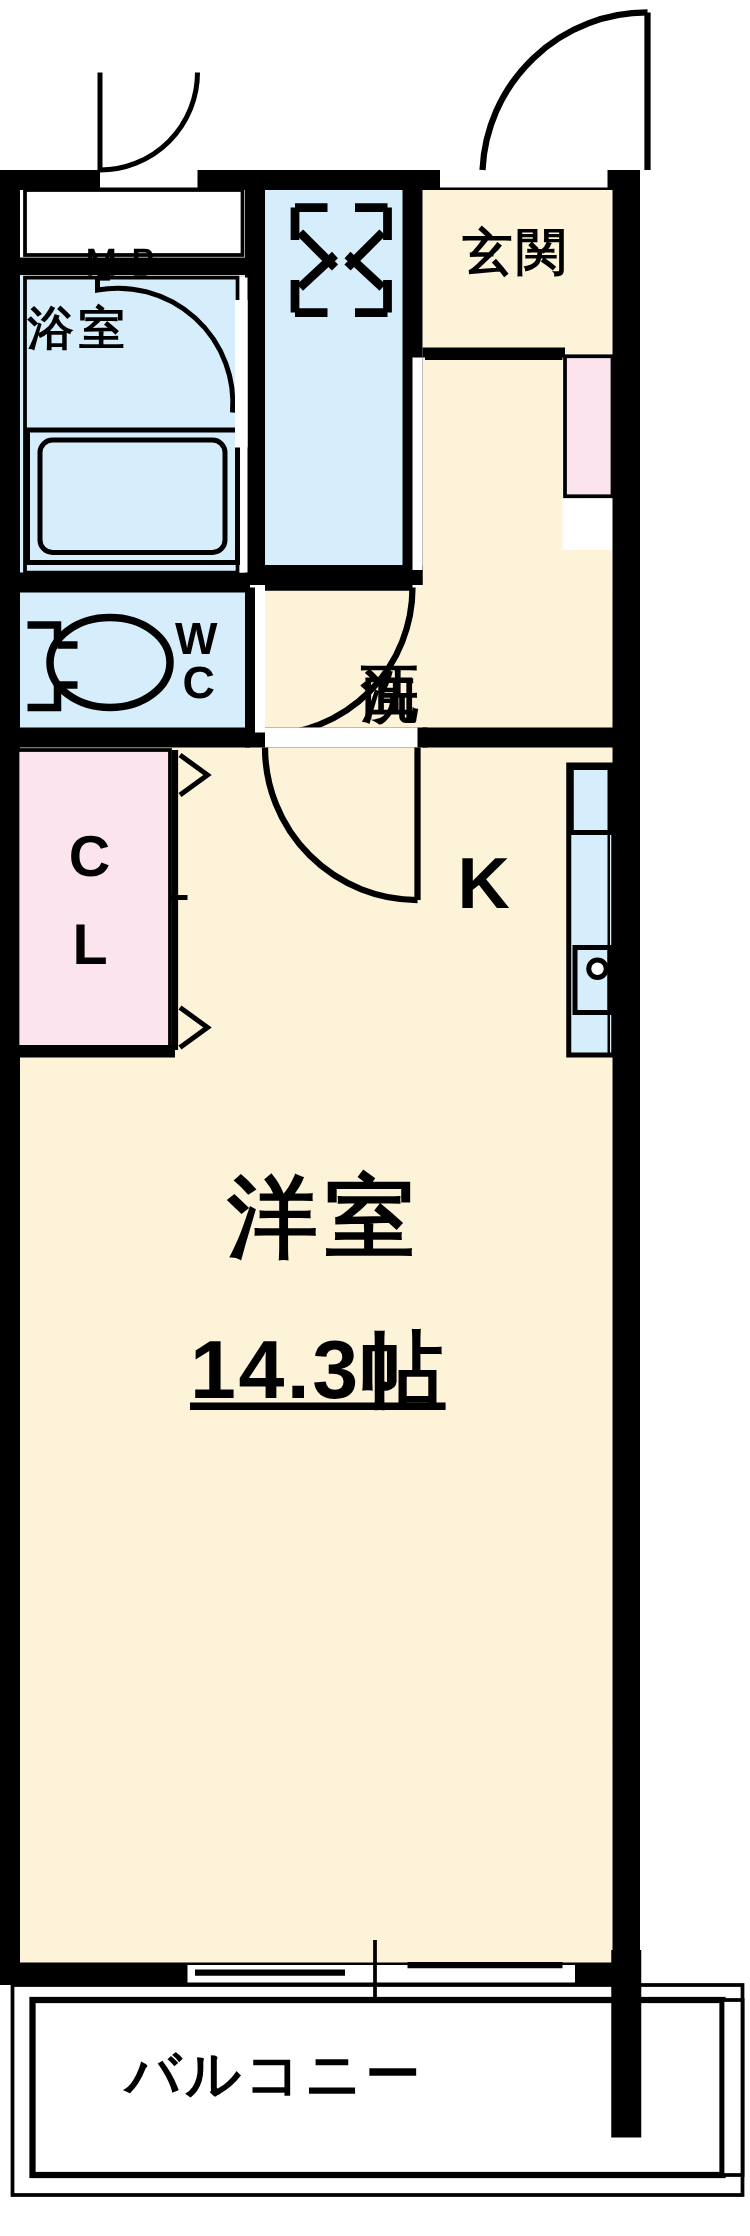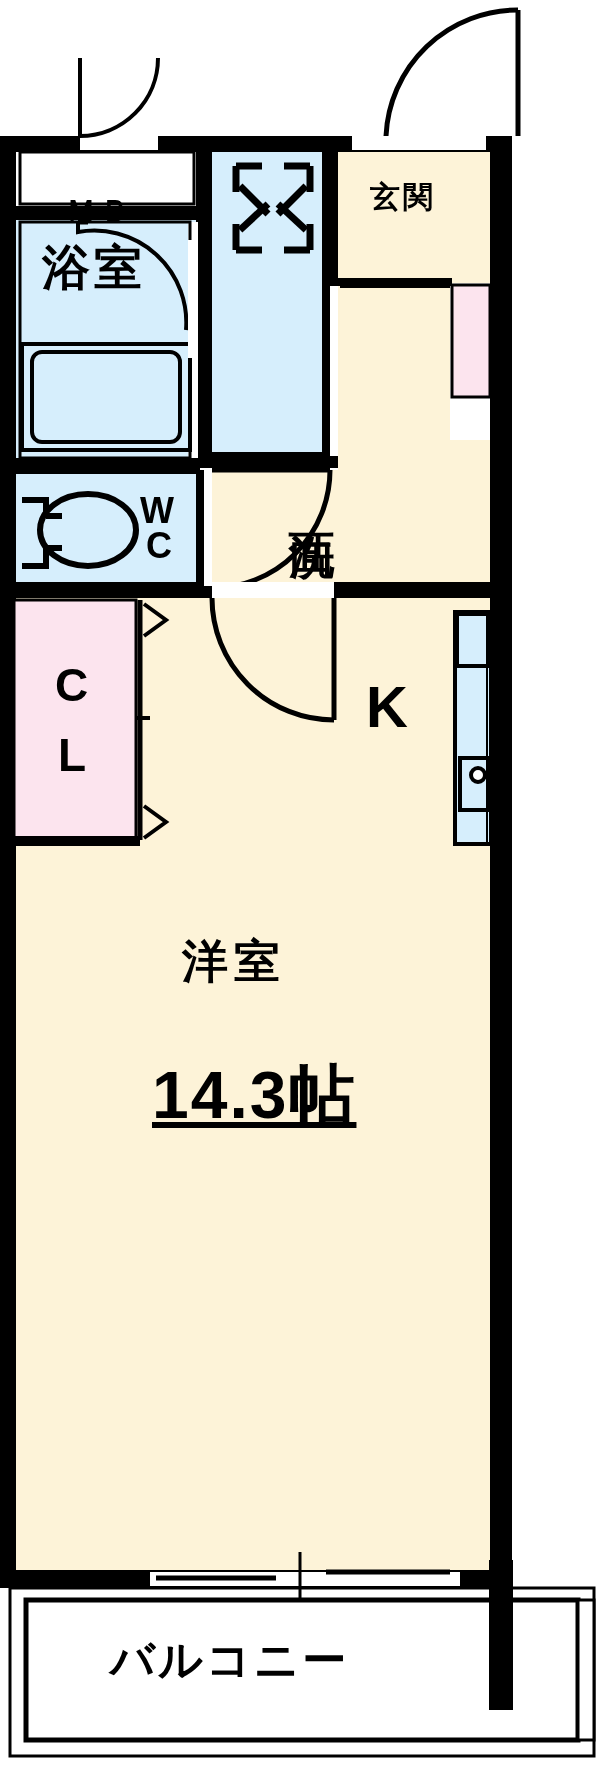--- a/index.html
+++ b/index.html
@@ -176,35 +176,35 @@
       <rect x="26" y="1600" width="552" height="140" fill="#ffffff" stroke="#000" stroke-width="5"></rect>
       <rect x="10" y="1588" width="584" height="168" fill="none" stroke="#000" stroke-width="3"></rect>
       <rect x="489" y="1560" width="24" height="150" fill="#000000"></rect>
       <rect x="578" y="1600" width="16" height="140" fill="#ffffff" stroke="#000" stroke-width="3"></rect>
     </g>
 
   </svg>
 
   <div class="lbl" style="left:66px;top:160px;font-size:30px;letter-spacing:4px;margin-top:36px;">ＭＢ</div>
 
-  <div class="lbl" style="left:22px;top:244px;font-size:48px;letter-spacing:4px;padding-left:20px;">浴室</div>
+  <div class="lbl" style="left:22px;top:244px;font-size:37px;letter-spacing:4px;">浴室</div>
 
   <div class="lbl vert" style="left:240px;top:288px;font-size:46px;line-height:1.05;">
     <span>洗</span><span>面</span>
   </div>
 
   <div class="lbl" style="left:140px;top:493px;font-size:36px;">W</div>
   <div class="lbl" style="left:146px;top:528px;font-size:36px;">C</div>
 
-  <div class="lbl" style="left:370px;top:182px;font-size:30px;letter-spacing:3px;">玄関</div>
+  <div class="lbl" style="left:370px;top:182px;font-size:40px;letter-spacing:3px;">玄関</div>
 
   <div class="lbl" style="left:55px;top:662px;font-size:46px;">C</div>
   <div class="lbl" style="left:58px;top:732px;font-size:46px;">L</div>
 
   <div class="lbl" style="left:366px;top:678px;font-size:58px;">K</div>
 
-  <div class="lbl" style="left:182px;top:938px;font-size:46px;letter-spacing:6px;">洋室</div>
+  <div class="lbl" style="left:182px;top:938px;font-size:72px;letter-spacing:6px;">洋室</div>
 
   <div class="lbl" style="left:152px;top:1062px;font-size:66px;letter-spacing:2px;text-decoration:underline;">14.3帖</div>
 
-  <div class="lbl" style="left:110px;top:1638px;font-size:44px;letter-spacing:3px;">バルコニー</div>
+  <div class="lbl" style="left:100px;top:1638px;font-size:44px;letter-spacing:3px;">バルコニー</div>
 
 </div>
 
 </body></html>

